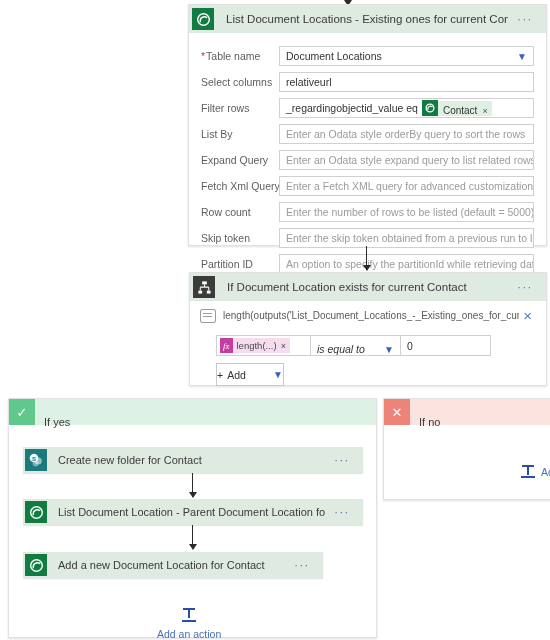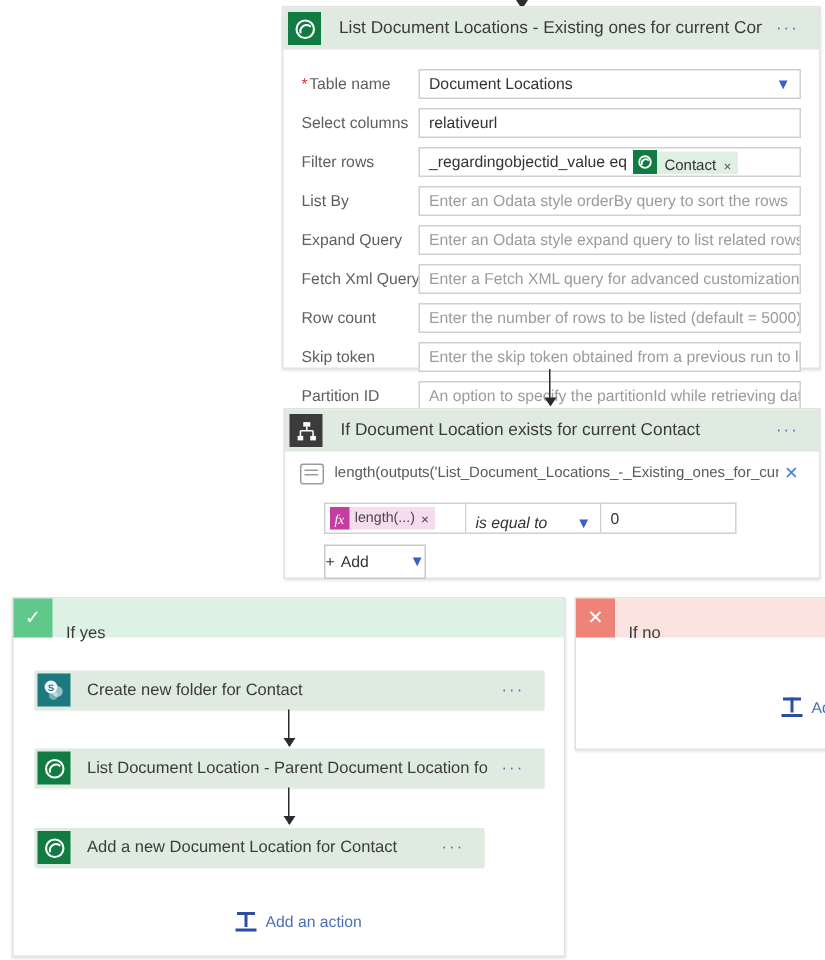--- a/index.html
+++ b/index.html
@@ -321,21 +321,21 @@
         <svg width="15" height="15" viewBox="0 0 16 16" aria-hidden="true">
           <circle cx="8" cy="8" r="6.2" fill="none" stroke="#ffffff" stroke-width="1.5"></circle>
           <path d="M4.6 10.2 A4.4 4.4 0 0 1 11.4 5.8" fill="none" stroke="#ffffff" stroke-width="1.5" stroke-linecap="round"></path>
         </svg>
       </span>
     </span>
     <span class="act-title">Add a new Document Location for Contact</span>
     <span class="ellipsis">···</span>
   </div>
 
-  <div class="addact" style="left:148px;top:209px;">
+  <div class="addact" style="left:148px;top:209px;flex-direction:column;">
     <span class="ins-ico">
       <i class="t"></i>
         <i class="v"></i>
         <i class="b"></i>
     </span>
     <span>Add an action</span>
   </div>
 </div>
 
 <div class="branch" style="left:383px;top:398px;width:200px;height:100px;">

